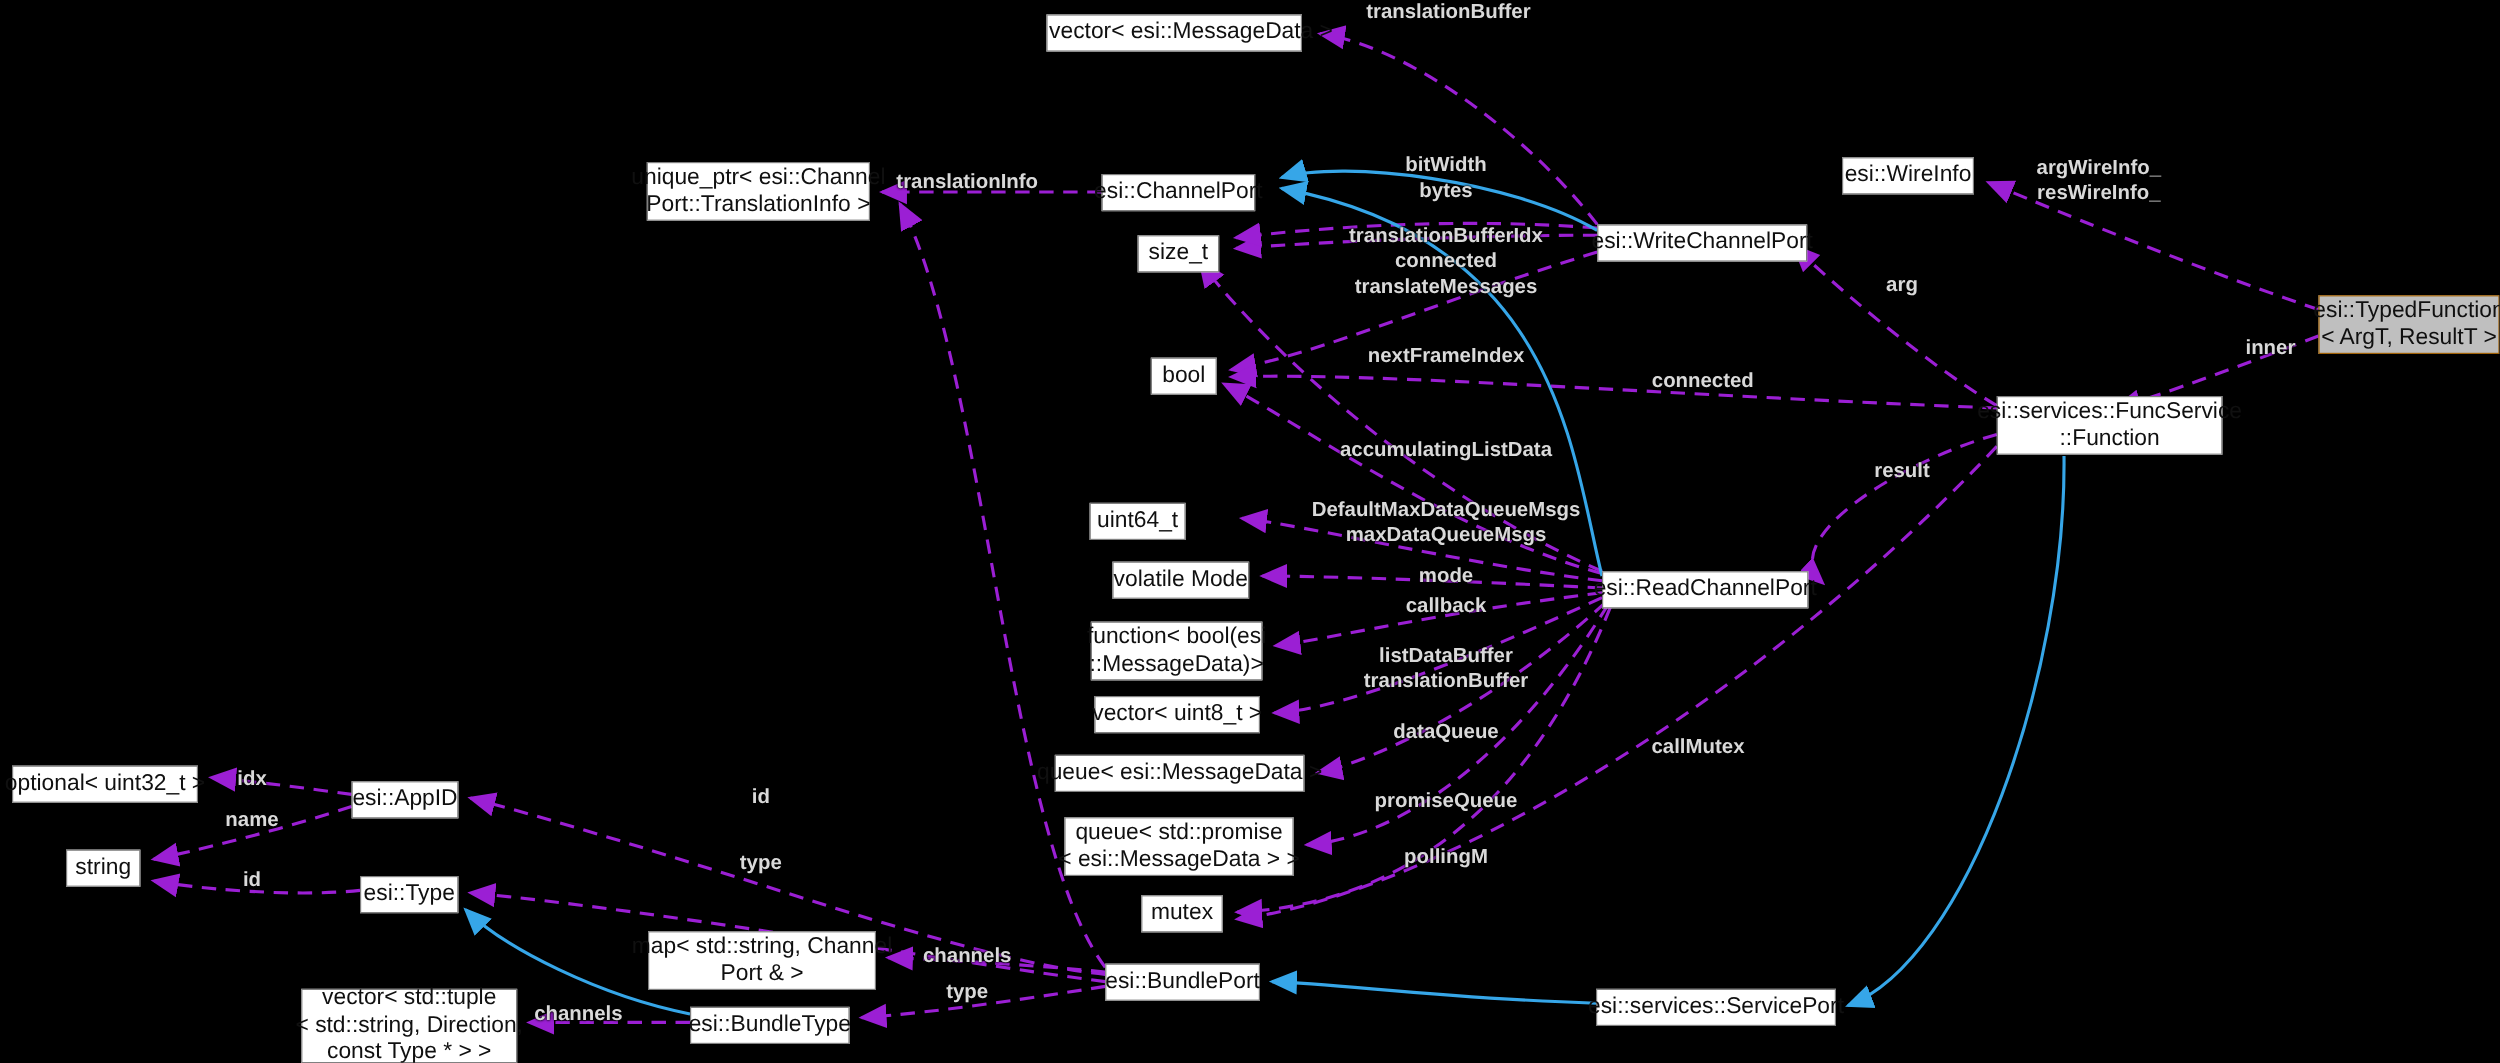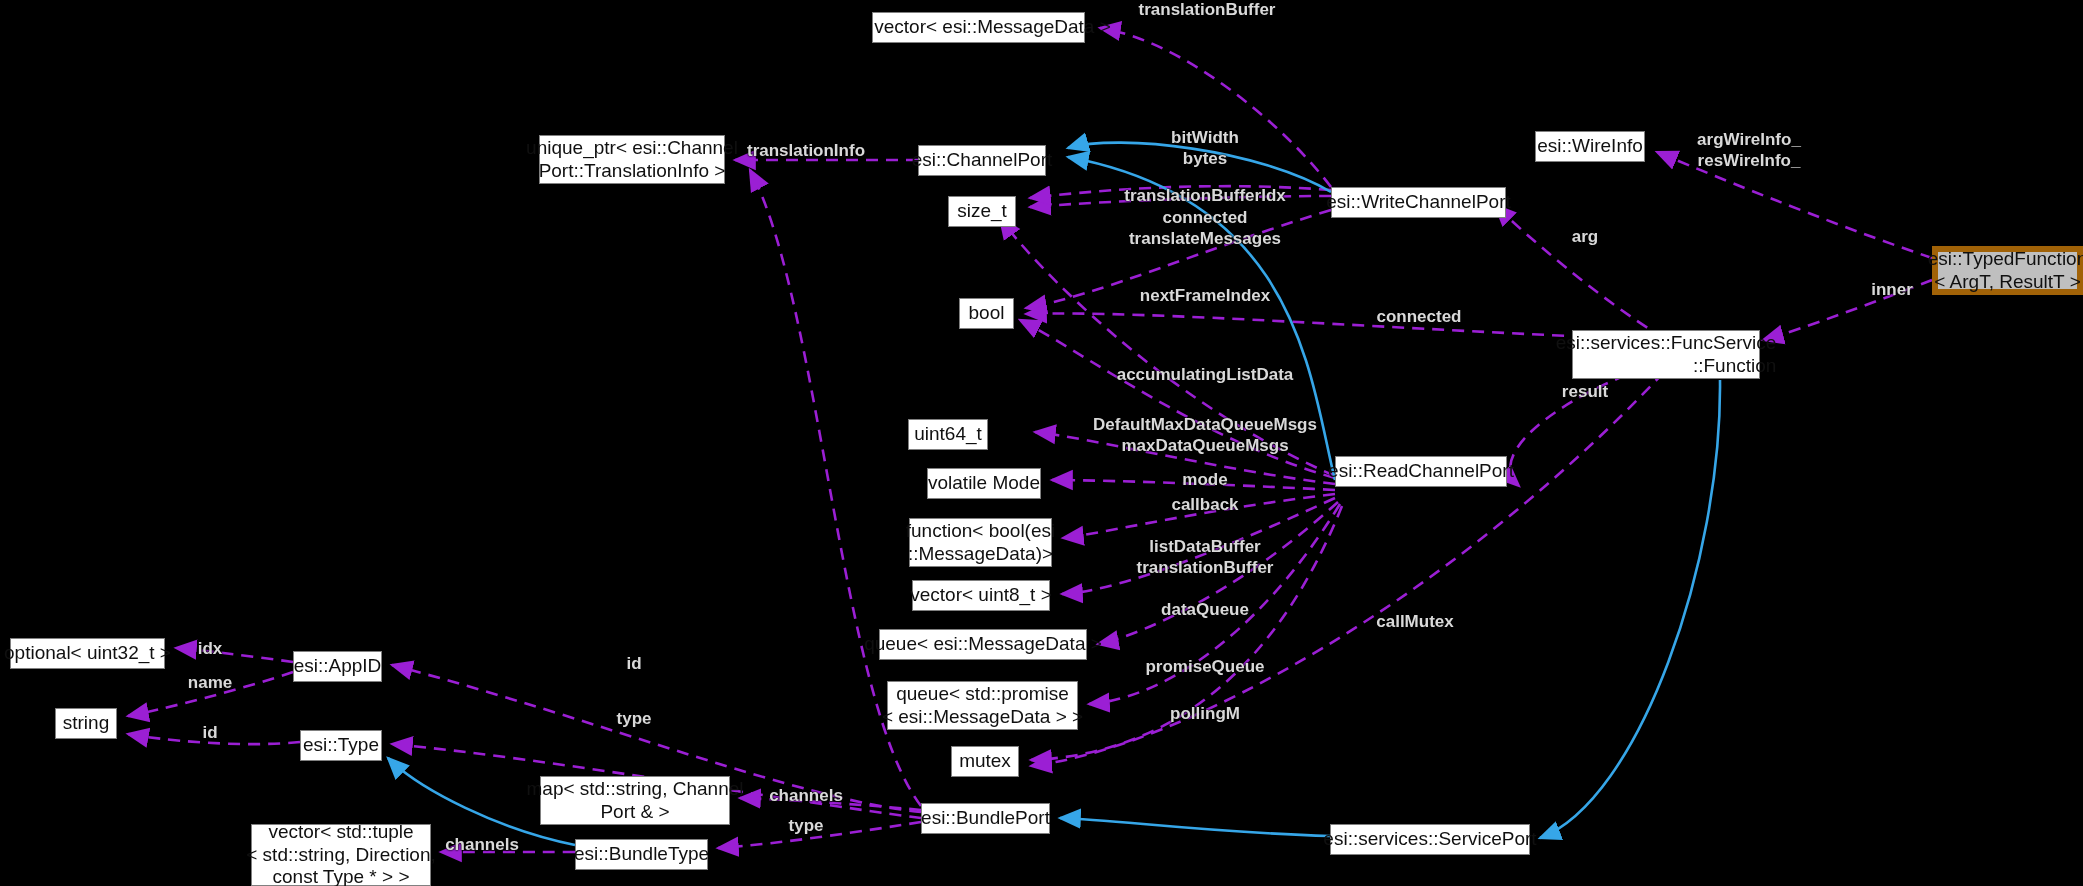--- a/index.html
+++ b/index.html
@@ -33,21 +33,21 @@
     text-align: center;
     display: flex;
     align-items: center;
     justify-content: center;
     white-space: pre;
     letter-spacing: 0px;
     z-index: 5;
   }
   .node.hl {
     background: #bfbfbf;
-    border: 6px solid #a16207;
+    border: 1px solid #a16207;
   }
   .elabel {
     position: absolute;
     color: #d9d9d9;
     font-size: 17px;
     font-weight: bold;
     line-height: 1.25;
     text-align: center;
     white-space: pre;
     z-index: 4;
@@ -149,25 +149,25 @@
       <div class="node" style="left: 872px; top: 12px; width: 213px; height: 31px; padding-left: 28px;">vector&lt; esi::MessageData &gt;</div>
       <div class="node" style="left: 539px; top: 135px; width: 186px; height: 49px;">unique_ptr&lt; esi::Channel
 Port::TranslationInfo &gt;</div>
       <div class="node" style="left: 918px; top: 145px; width: 128px; height: 31px;">esi::ChannelPort</div>
       <div class="node" style="left: 1535px; top: 131px; width: 110px; height: 31px;">esi::WireInfo</div>
       <div class="node" style="left: 1331px; top: 187px; width: 175px; height: 31px;">esi::WriteChannelPort</div>
       <div class="node" style="left: 948px; top: 196px; width: 68px; height: 31px;">size_t</div>
       <div class="node hl" style="left: 1932px; top: 246px; width: 151px; height: 49px;">esi::TypedFunction
 &lt; ArgT, ResultT &gt;</div>
       <div class="node" style="left: 959px; top: 298px; width: 55px; height: 31px;">bool</div>
-      <div class="node" style="left: 1572px; top: 330px; width: 188px; height: 49px; text-align: right;">esi::services::FuncService
+      <div class="node" style="left: 1664px; top: 330px; width: 188px; height: 49px;">esi::services::FuncService
 ::Function</div>
       <div class="node" style="left: 908px; top: 419px; width: 80px; height: 31px;">uint64_t</div>
       <div class="node" style="left: 927px; top: 468px; width: 114px; height: 31px;">volatile Mode</div>
-      <div class="node" style="left: 1335px; top: 456px; width: 172px; height: 31px;">esi::ReadChannelPort</div>
+      <div class="node" style="left: 1335px; top: 476px; width: 172px; height: 31px;">esi::ReadChannelPort</div>
       <div class="node" style="left: 909px; top: 518px; width: 143px; height: 49px;">function&lt; bool(esi
 ::MessageData)&gt;</div>
       <div class="node" style="left: 912px; top: 580px; width: 138px; height: 31px;">vector&lt; uint8_t &gt;</div>
       <div class="node" style="left: 10px; top: 638px; width: 155px; height: 31px;">optional&lt; uint32_t &gt;</div>
       <div class="node" style="left: 879px; top: 629px; width: 208px; height: 31px;">queue&lt; esi::MessageData &gt;</div>
       <div class="node" style="left: 293px; top: 651px; width: 89px; height: 31px;">esi::AppID</div>
       <div class="node" style="left: 887px; top: 681px; width: 191px; height: 49px;">queue&lt; std::promise
 &lt; esi::MessageData &gt; &gt;</div>
       <div class="node" style="left: 55px; top: 708px; width: 62px; height: 31px;">string</div>
       <div class="node" style="left: 300px; top: 730px; width: 82px; height: 31px;">esi::Type</div>

